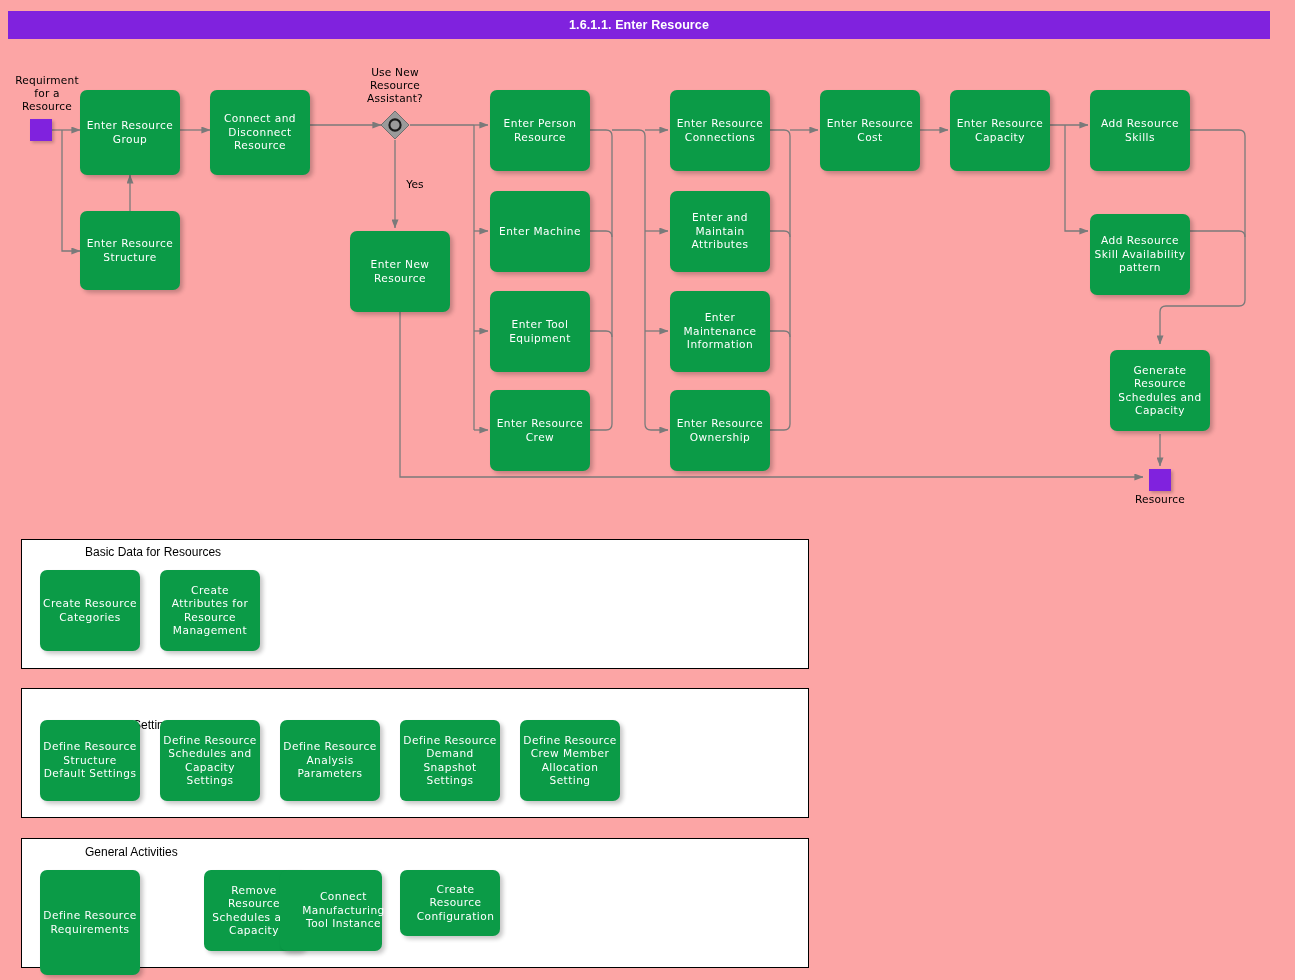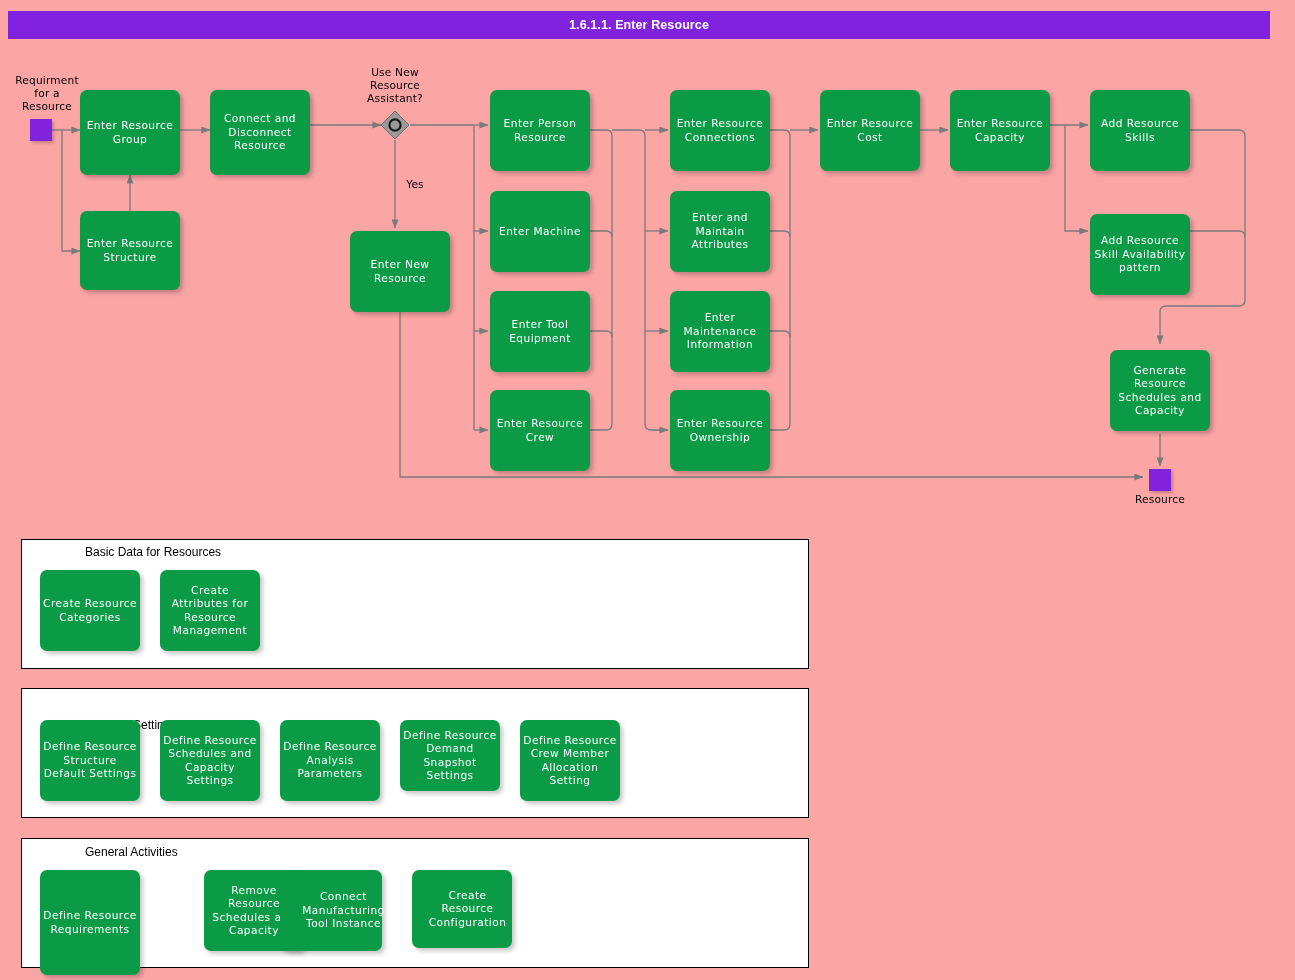--- a/index.html
+++ b/index.html
@@ -206,23 +206,23 @@
   <div class="group-box" style="left:21px; top:539px; width:788px; height:130px;"></div>
   <div class="group-label" style="left:38px; top:545px;">Basic Data for Resources</div>
   <div class="node" style="left:40px; top:570px; width:100px; height:81px;">Create Resource Categories</div>
   <div class="node" style="left:160px; top:570px; width:100px; height:81px;">Create Attributes for Resource Management</div>
 
   <div class="group-box" style="left:21px; top:688px; width:788px; height:130px;"></div>
   <div class="group-label" style="left:38px; top:694px;margin-top:24px;">Optional Settings for Resources</div>
   <div class="node" style="left:40px; top:720px; width:100px; height:81px;">Define Resource Structure Default Settings</div>
   <div class="node" style="left:160px; top:720px; width:100px; height:81px;">Define Resource Schedules and Capacity Settings</div>
   <div class="node" style="left:280px; top:720px; width:100px; height:81px;">Define Resource Analysis Parameters</div>
-  <div class="node" style="left:400px; top:720px; width:100px; height:71px;">Define Resource Demand Snapshot Settings</div>
+  <div class="node" style="left:400px; top:720px; width:100px; height:81px;border-radius:6px;">Define Resource Demand Snapshot Settings</div>
   <div class="node" style="left:520px; top:720px; width:100px; height:81px;">Define Resource Crew Member Allocation Setting</div>
 
   <div class="group-box" style="left:21px; top:838px; width:788px; height:130px;"></div>
   <div class="group-label" style="left:38px; top:845px;">General Activities</div>
   <div class="node" style="left:40px; top:870px; width:100px; height:105px;">Define Resource Requirements</div>
   <div class="node" style="left:160px; top:870px; width:100px; height:81px;margin-left:44px;">Remove Resource Schedules and Capacity</div>
   <div class="node" style="left:280px; top:870px; width:102px; height:81px;padding-left:28px;">Connect Manufacturing Tool Instance</div>
-  <div class="node" style="left:412px; top:870px; width:100px; height:78px;padding-left:14px;">Create Resource Configuration</div>
+  <div class="node" style="left:400px; top:870px; width:100px; height:66px;padding-left:14px;">Create Resource Configuration</div>
 
 </div>
 
 </body></html>

